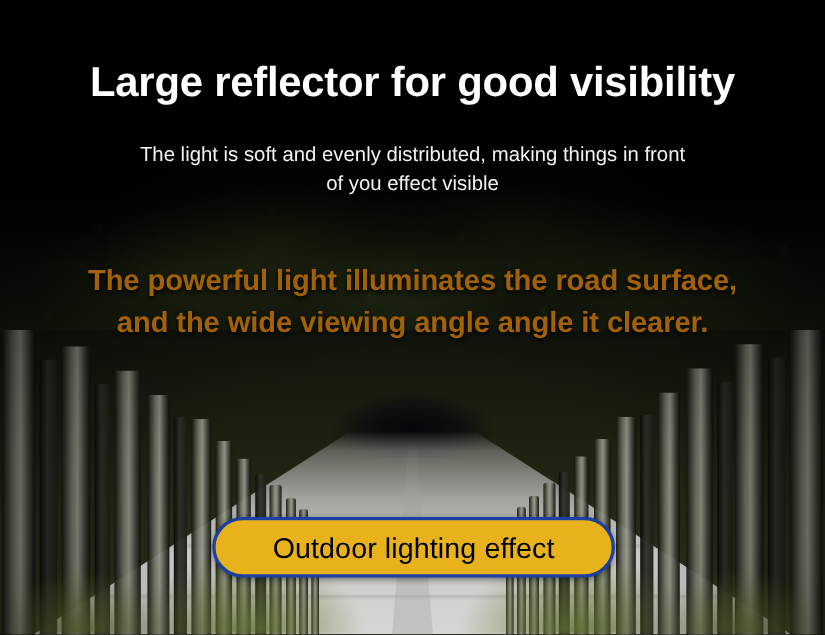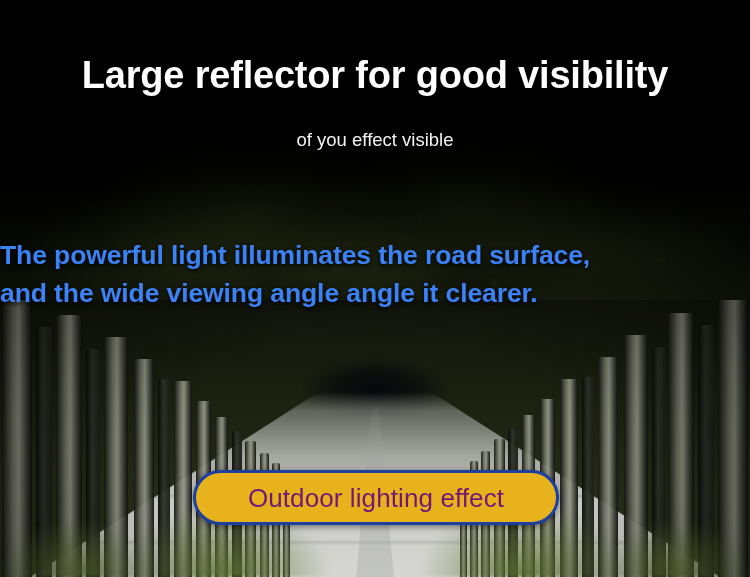--- a/index.html
+++ b/index.html
@@ -155,21 +155,22 @@
     color:#f2f2f2;
     font-size:18.5px;
     font-weight:normal;
     line-height:27px;
     text-shadow:0 1px 3px rgba(0,0,0,.95);
   }
   .subhead span { display:block; }
 
   .pitch {
     position:absolute; left:0; top:236px; width:750px;
-    color:#3b82f6;
+    text-align:center;
+    color:#a16207;
     font-size:26.5px;
     font-weight:bold;
     line-height:38px;
     letter-spacing:-.1px;
     text-shadow:0 2px 5px rgba(0,0,0,.95);
   }
   .pitch span { display:block; }
 
   
   .cta {
@@ -179,21 +180,21 @@
     background:#E8B21C;
     border:3px solid #1D3FA0;
     border-radius:28px;
     display:flex;
     align-items:center;
     justify-content:center;
     box-shadow:0 2px 6px rgba(0,0,0,.45);
     cursor:pointer;
   }
   .cta-label {
-    color:#701a75;
+    color:#000000;
     font-size:26px;
     font-weight:normal;
     letter-spacing:.1px;
     line-height:1;
   }
 </style>
 </head>
 <body>
 
 <div class="poster">
@@ -254,20 +255,21 @@
 
     <div class="beam"></div>
     <div class="vignette"></div>
   </div>
 
   <div class="content">
 
     <div class="headline">Large reflector for good visibility</div>
 
     <div class="subhead">
+      <span>The light is soft and evenly distributed, making things in front</span>
       <span>of you effect visible</span>
     </div>
 
     <div class="pitch">
       <span>The powerful light illuminates the road surface,</span>
       <span>and the wide viewing angle angle it clearer.</span>
     </div>
 
     <div class="cta">
       <span class="cta-label">Outdoor lighting effect</span>

